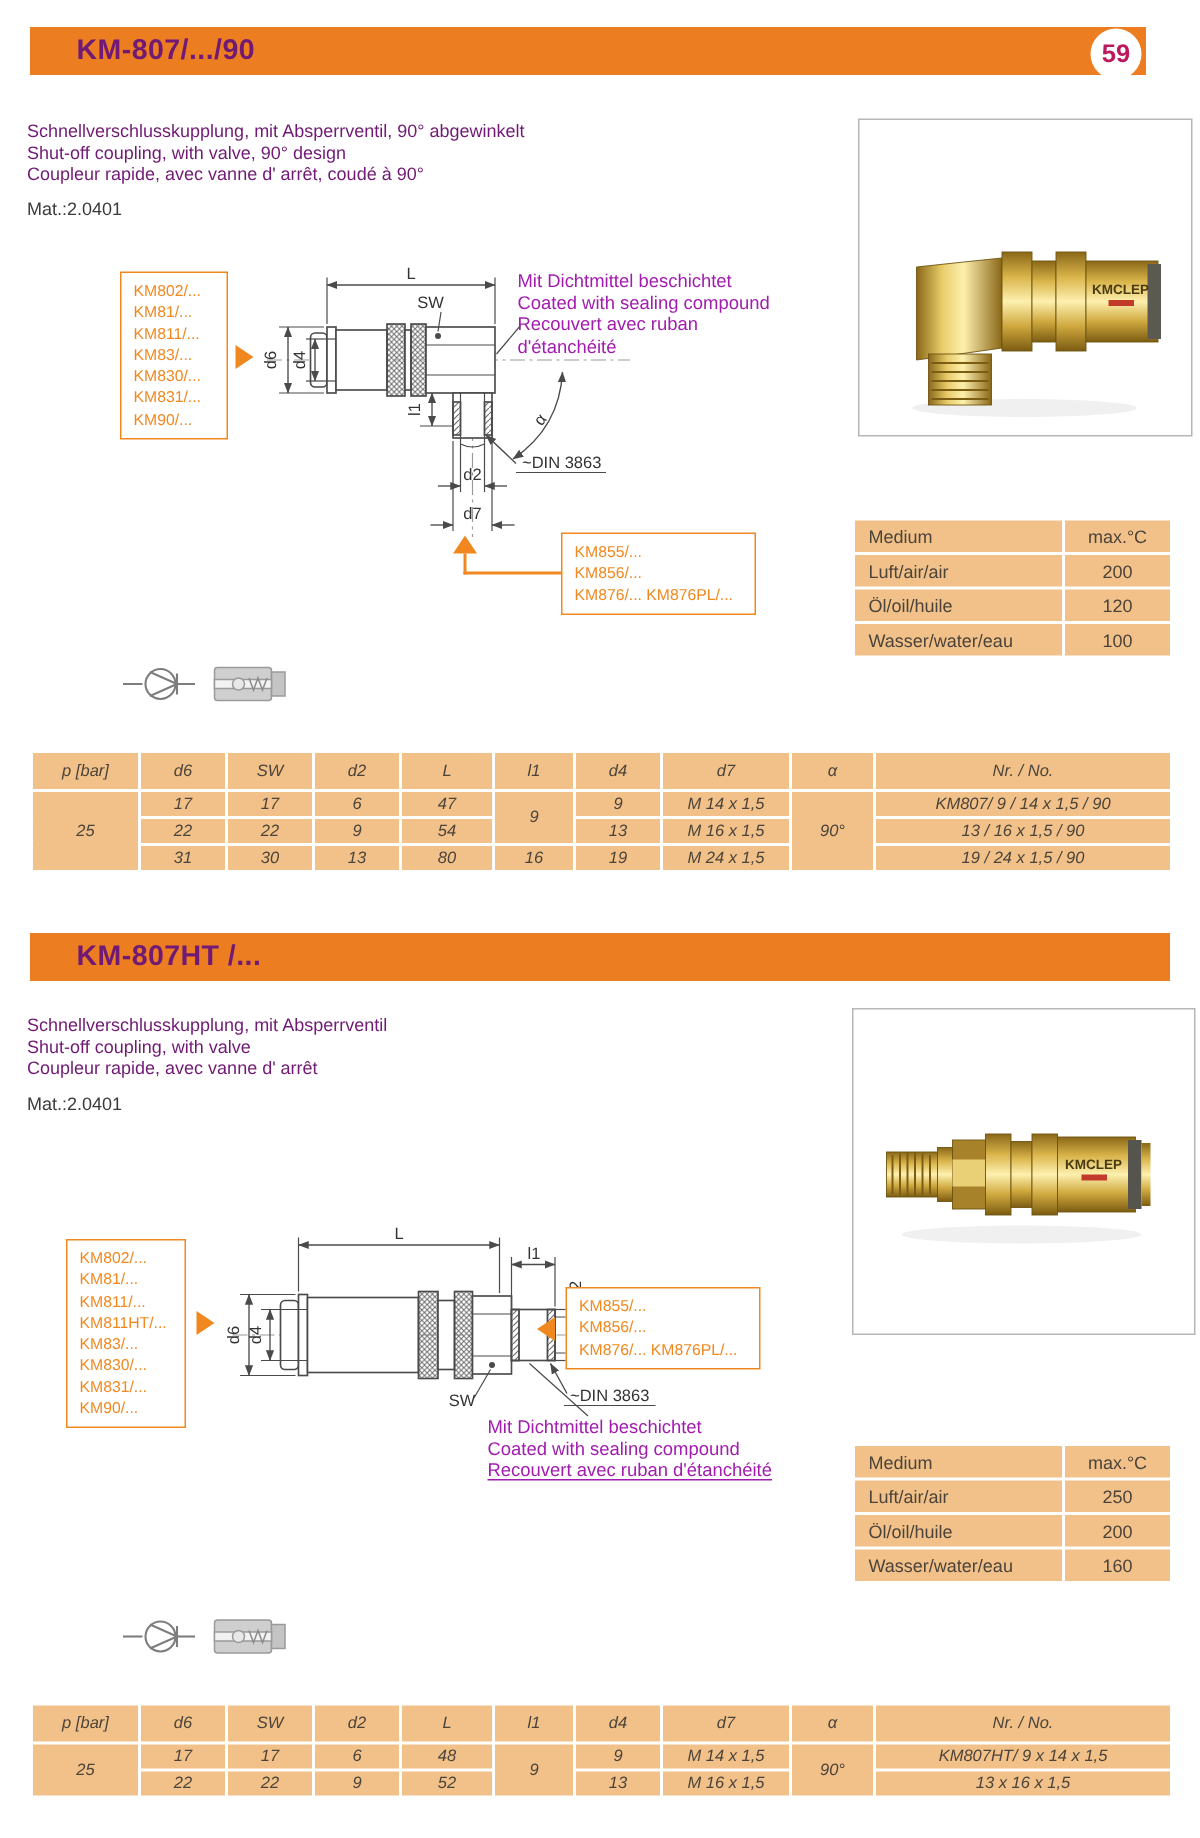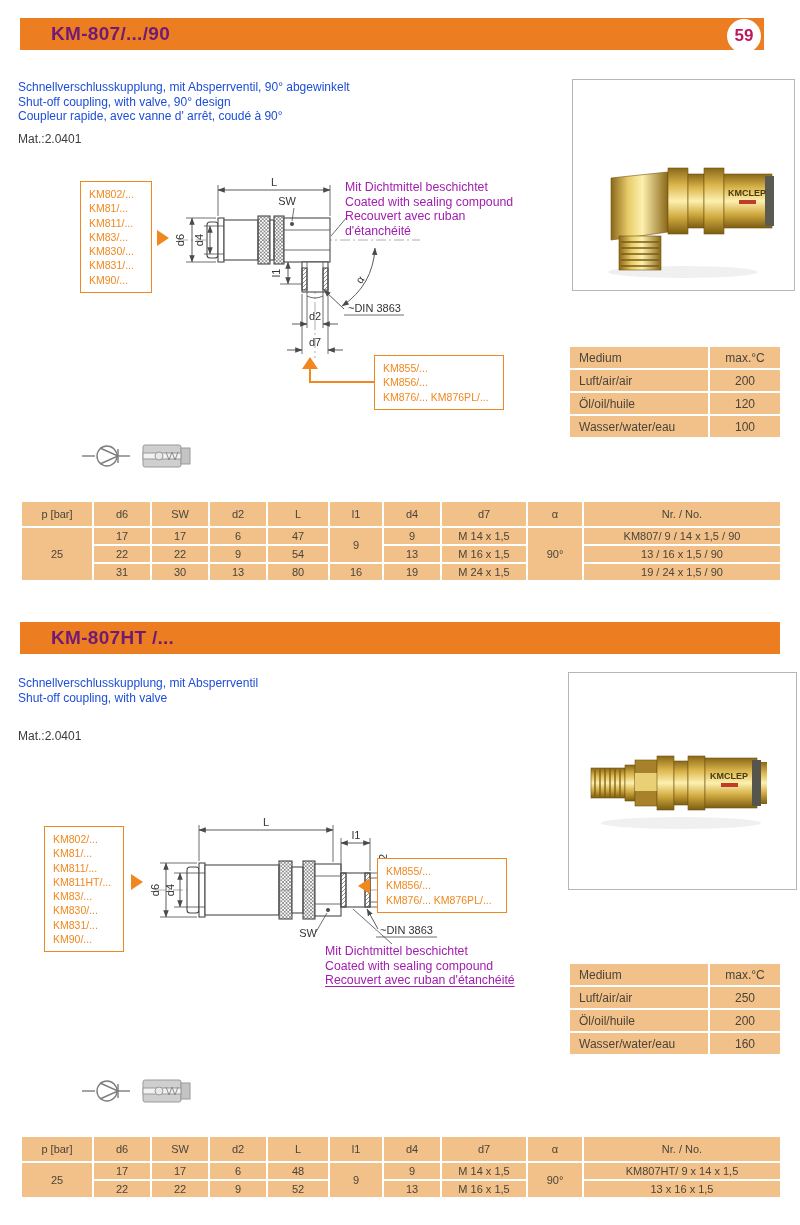--- a/index.html
+++ b/index.html
@@ -6,21 +6,21 @@
   .page { position:relative; width:800px; height:1225px; background:#fff;
           font-family:"Liberation Sans", sans-serif; overflow:hidden; }
 
   .bar { position:absolute; background:#ED7D21; color:#701a75; font-weight:bold;
          font-size:19px; line-height:32px; height:32px; padding-left:31px;
          box-sizing:border-box; letter-spacing:0.3px; }
   .badge { position:absolute; width:34px; height:34px; border-radius:50%;
            background:#fff; color:#be185d; font-weight:bold; font-size:17px;
            text-align:center; line-height:34px; }
 
-  .desc { position:absolute; font-size:12px; line-height:14.6px; color:#1d4ed8; }
+  .desc { position:absolute; font-size:12px; line-height:14.6px; color:#701a75; }
   .mat  { position:absolute; font-size:12px; color:#3b3b3b; }
 
   .photo { position:absolute; border:1px solid #b6b6b6; background:#fff;text-decoration:underline; }
 
   .obox { position:absolute; border:1.5px solid #F0881F; background:#fff;
           color:#F0881F; font-size:10.5px; line-height:14.3px;
           padding:5px 6px 5px 8px; box-sizing:border-box; }
 
   .tri-r { position:absolute; width:0; height:0; border-top:8px solid transparent;
            border-bottom:8px solid transparent; border-left:12px solid #F0881F; }
@@ -33,21 +33,21 @@
   .note { position:absolute; font-size:12.3px; line-height:14.5px; color:#a21caf; }
   .note .u { text-decoration:underline; text-underline-offset:2px; }
 
   table { border-collapse:collapse; table-layout:fixed; }
   .mtable { position:absolute; }
   .mtable th, .mtable td { background:#F1C189; border:2px solid #fff;
       color:#4c443a; font-size:12px; font-weight:normal; height:21px;
       text-align:center; padding:0; }
   .mtable .l { text-align:left; padding-left:9px; }
 
-  .dtable { position:absolute; width:760px; }
+  .dtable { position:absolute; width:760px;font-style:italic; }
   .dtable th, .dtable td { background:#F1C189; border:2px solid #fff;
       color:#4c443a; font-size:11px; font-weight:normal; text-align:center;
       padding:0; }
   .dtable th { height:24px; }
   .dtable td { height:16px; }
 
   .draw { position:absolute; }
   .part  { fill:#fff; stroke:#4a4a4a; stroke-width:1.1; }
   .partk { stroke:#4a4a4a; stroke-width:1.1; }
   .cl  { stroke:#9a9a9a; stroke-width:0.8; stroke-dasharray:10 3 2 3; }
@@ -313,20 +313,21 @@
   </tbody>
     </table>
 
   <div class="bar" style="left:20px;top:622px;width:760px;">
     <span>KM-807HT /...</span>
   </div>
 
   <div class="desc" style="left:18px;top:676px;width:540px;">
     <div>Schnellverschlusskupplung, mit Absperrventil</div>
     <div>Shut-off coupling, with valve</div>
+    <div>Coupleur rapide, avec vanne d' arrêt</div>
   </div>
   <div class="mat" style="left:18px;top:729px;">Mat.:2.0401</div>
 
   <div class="photo" style="left:568px;top:672px;width:227px;height:216px;">
     <svg width="227" height="214" viewBox="0 0 227 214">
       <defs>
         <linearGradient id="gold2" x1="0" y1="0" x2="0" y2="1">
           <stop offset="0" stop-color="#8a6718"></stop>
             <stop offset="0.25" stop-color="#d9b44a"></stop>
           <stop offset="0.5" stop-color="#fdf0ae"></stop>

